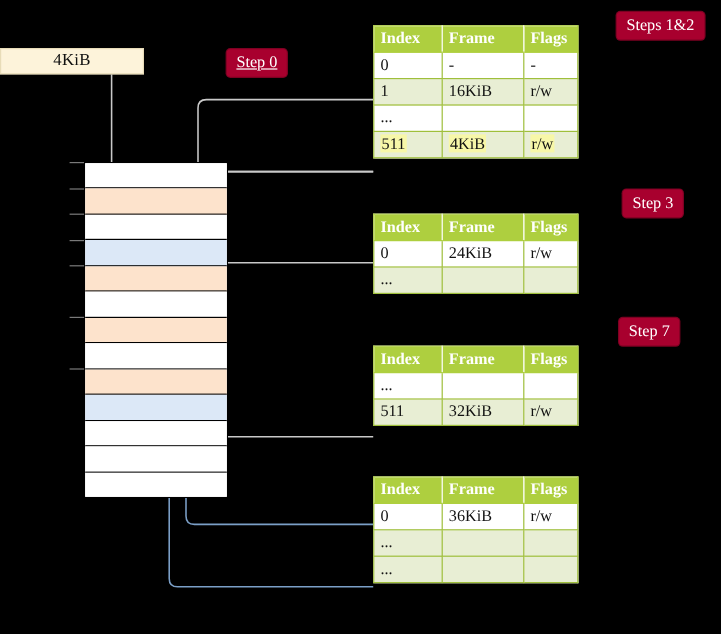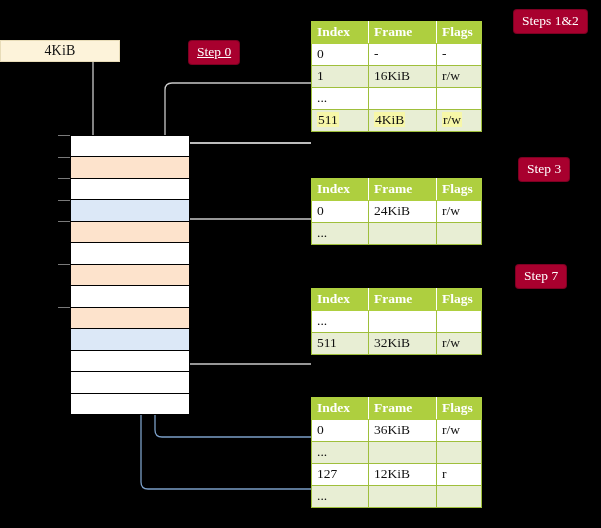--- a/index.html
+++ b/index.html
@@ -296,25 +296,20 @@
         <tr class="plain">
           <td class="c-index">0</td>
           <td class="c-frame">36KiB</td>
           <td class="c-flags">r/w</td>
         </tr>
         <tr class="alt">
           <td class="c-index">...</td>
           <td class="c-frame"></td>
           <td class="c-flags"></td>
         </tr>
-        <tr class="plain">
-          <td class="c-index">127</td>
-          <td class="c-frame">12KiB</td>
-          <td class="c-flags">r</td>
-        </tr>
         <tr class="alt">
           <td class="c-index">...</td>
           <td class="c-frame"></td>
           <td class="c-flags"></td>
         </tr>
       </tbody>
     </table>
 
 </div>
 

